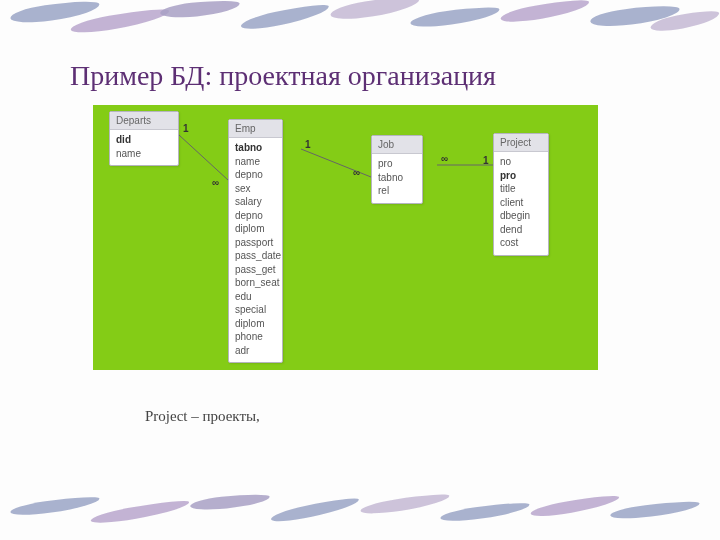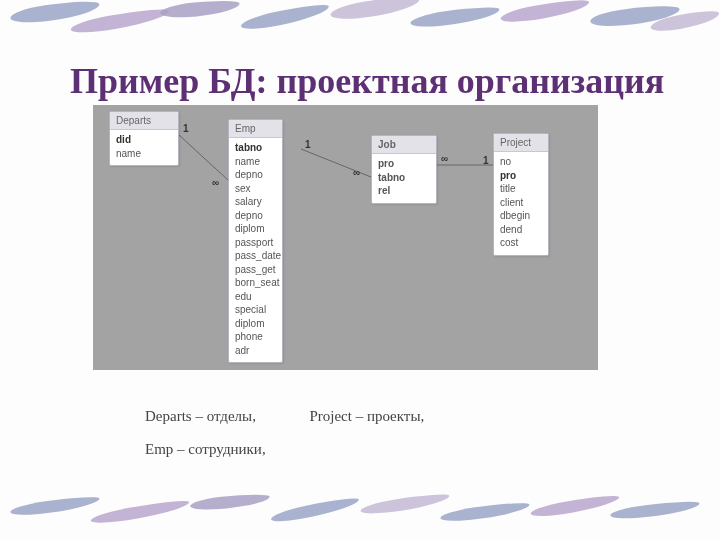--- a/index.html
+++ b/index.html
@@ -21,31 +21,31 @@
     .deco-bot { bottom: 16px; height: 28px; }
     .brush {
       position: absolute;
       border-radius: 40% 60% 55% 45% / 50% 40% 60% 50%;
       opacity: 0.85;
     }
     .title {
       position: absolute;
       top: 60px;
       left: 70px;
-      font-size: 36px;
+      font-size: 28px;
       color: #5d2f74;
-      font-weight: bold;
+      font-weight: normal;
     }
     .canvas {
       position: absolute;
       top: 105px;
       left: 93px;
       width: 505px;
       height: 265px;
-      background: #a3a3a3;
+      background: #84cc16;
     }
     .entity {
       position: absolute;
       background: #fff;
       border: 1px solid #b5b5c0;
       border-radius: 2px;
       font-family: Tahoma, Verdana, sans-serif;
       font-size: 10px;
       color: #555;
       box-shadow: 1px 1px 2px rgba(0,0,0,0.1);
@@ -144,21 +144,21 @@
       <div>pass_get</div>
       <div>born_seat</div>
       <div>edu</div>
       <div>special</div>
       <div>diplom</div>
       <div>phone</div>
       <div>adr</div>
     </div>
   </div>
 
-  <div class="entity" style="left:278px; top:30px; width:66px;font-weight:bold;">
+  <div class="entity" style="left:278px; top:30px; width:52px;">
     <div class="ehead">Job</div>
     <div class="ebody">
       <div>pro</div>
       <div>tabno</div>
       <div>rel</div>
     </div>
   </div>
 
   <div class="entity" style="left:400px; top:28px; width:56px;">
     <div class="ehead">Project</div>
@@ -178,19 +178,15 @@
 
   <div class="rel-label" style="left:212px; top:34px;">1</div>
   <div class="rel-label" style="left:260px; top:62px;">∞</div>
 
   <div class="rel-label" style="left:348px; top:48px;">∞</div>
   <div class="rel-label" style="left:390px; top:50px;">1</div>
 </div>
 
 <div class="legend">
   <div class="col">
-    <div>Departs – отделы,</div>
-    <div>Emp – сотрудники,</div>
-  </div>
-  <div class="col">
     <div>Project – проекты,</div>
   </div>
 </div>
 
 </body></html>

